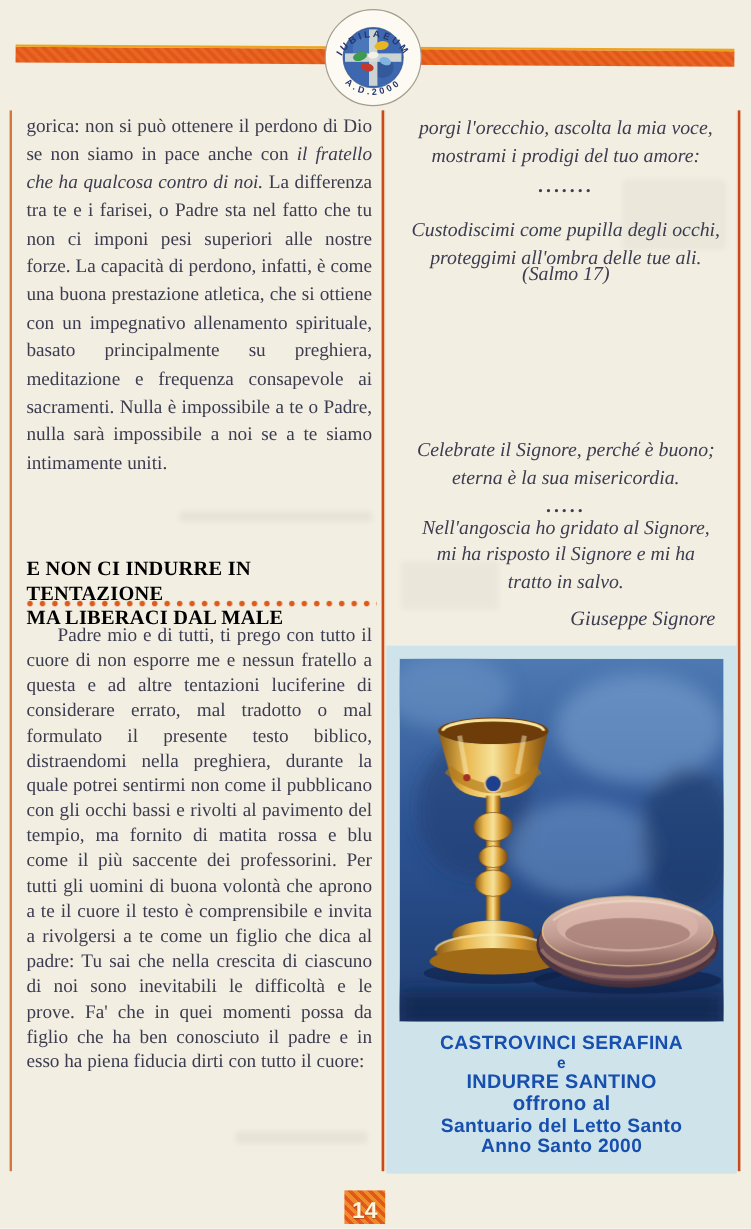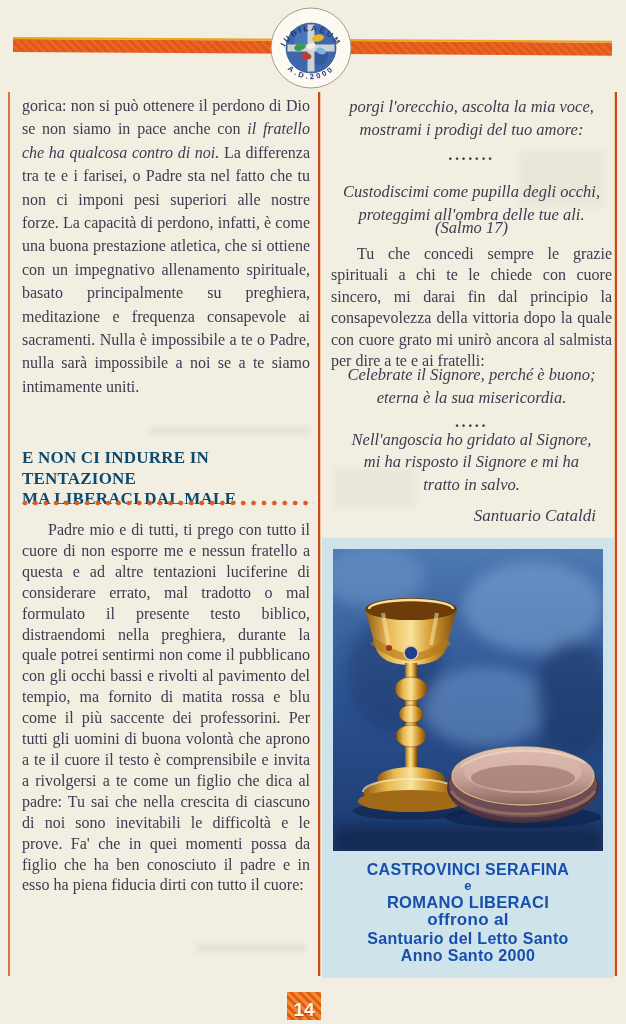--- a/index.html
+++ b/index.html
@@ -23,21 +23,21 @@
   
   .rule{top:92px;width:2px;height:884px;}
   .rule-l{left:8px;background:#d4773f;}
   .rule-m{left:318px;background:#c64a1e;box-shadow:1px 0 0 rgba(232,158,100,.55);}
   .rule-r{left:615px;background:#c64a1e;box-shadow:-1px 0 0 rgba(232,158,100,.45);}
 
   
   .p1{left:22px;top:94px;width:288px;font-size:16px;line-height:23.4px;text-align:justify;}
   .italic{font-style:italic;}
   .heading{
-    left:22px;top:448px;width:296px;color:#0c4a6e;font-weight:bold;
+    left:22px;top:464px;width:296px;color:#000000;font-weight:bold;
     font-size:17px;line-height:20.5px;letter-spacing:.2px;
   }
   .dotrule{
     left:22px;top:500px;width:292px;height:6px;
     background-image:radial-gradient(circle at 3px 3px,#dd5c1d 2px,rgba(221,92,29,0) 2.7px);
     background-size:10.4px 6px;background-repeat:repeat-x;
   }
   .p2{left:22px;top:520px;width:288px;font-size:16px;line-height:20.9px;text-align:justify;text-indent:26px;}
   .p2tail{left:22px;top:959px;width:288px;font-size:16px;font-style:italic;padding-left:8px;}
 
@@ -139,33 +139,32 @@
       <div>porgi l'orecchio, ascolta la mia voce,</div>
       <div>mostrami i prodigi del tuo amore:</div>
     </div>
   <div class="abs rblock d1 dots">.......</div>
   <div class="abs rblock v2">
       <div>Custodiscimi come pupilla degli occhi,</div>
       <div>proteggimi all'ombra delle tue ali.</div>
     </div>
   <div class="abs rblock salmo">(Salmo 17)</div>
 
-  <div class="abs rpara">Tu che concedi sempre le grazie spirituali a chi te le chiede con cuore sincero, mi darai fin dal principio la consapevolezza della vittoria dopo la quale con cuore grato mi unirò ancora al salmista per dire a te e ai fratelli:</div>
 
   <div class="abs rblock quote">
       <div>Celebrate il Signore, perché è buono;</div>
       <div>eterna è la sua misericordia.</div>
     </div>
   <div class="abs rblock d2 dots">.....</div>
   <div class="abs rblock v3">
       <div>Nell'angoscia ho gridato al Signore,</div>
       <div>mi ha risposto il Signore e mi ha</div>
       <div>tratto in salvo.</div>
     </div>
-  <div class="abs author">Santuario Cataldi</div>
+  <div class="abs author">Giuseppe Signore</div>
 
   <div class="abs photo-box">
     <svg width="270" height="302" viewBox="0 0 270 302">
       <defs>
         <linearGradient id="pbg" x1="0" y1="0" x2="0" y2="1">
           <stop offset="0" stop-color="#4e79b2"></stop>
             <stop offset=".5" stop-color="#2c5291"></stop>
             <stop offset="1" stop-color="#1c3a6e"></stop>
         </linearGradient>
         <linearGradient id="gold" x1="0" y1="0" x2="1" y2="0">
@@ -220,21 +219,21 @@
         <ellipse cx="190" cy="227" rx="71" ry="29" fill="url(#patenTop)"></ellipse>
         <ellipse cx="190" cy="223" rx="59" ry="21" fill="#d9b4aa" opacity=".75"></ellipse>
         <ellipse cx="190" cy="229" rx="52" ry="13" fill="#8a5f58" opacity=".5"></ellipse>
         <ellipse cx="190" cy="227" rx="71" ry="29" fill="none" stroke="#e9c989" stroke-width="1.3" opacity=".8"></ellipse>
         <path d="M128,218 A70,26 0 0 1 252,214" fill="none" stroke="#f4e3cf" stroke-width="2" opacity=".5"></path>
       </g>
     </svg>
     <div class="caption">
         <div>CASTROVINCI SERAFINA</div>
         <div>e</div>
-        <div>ROMANO LIBERACI</div>
+        <div>INDURRE SANTINO</div>
         <div>offrono al</div>
         <div>Santuario del Letto Santo</div>
         <div>Anno Santo 2000</div>
       </div>
   </div>
 
   <div class="abs pagenum">14</div>
 
 </div>
 

